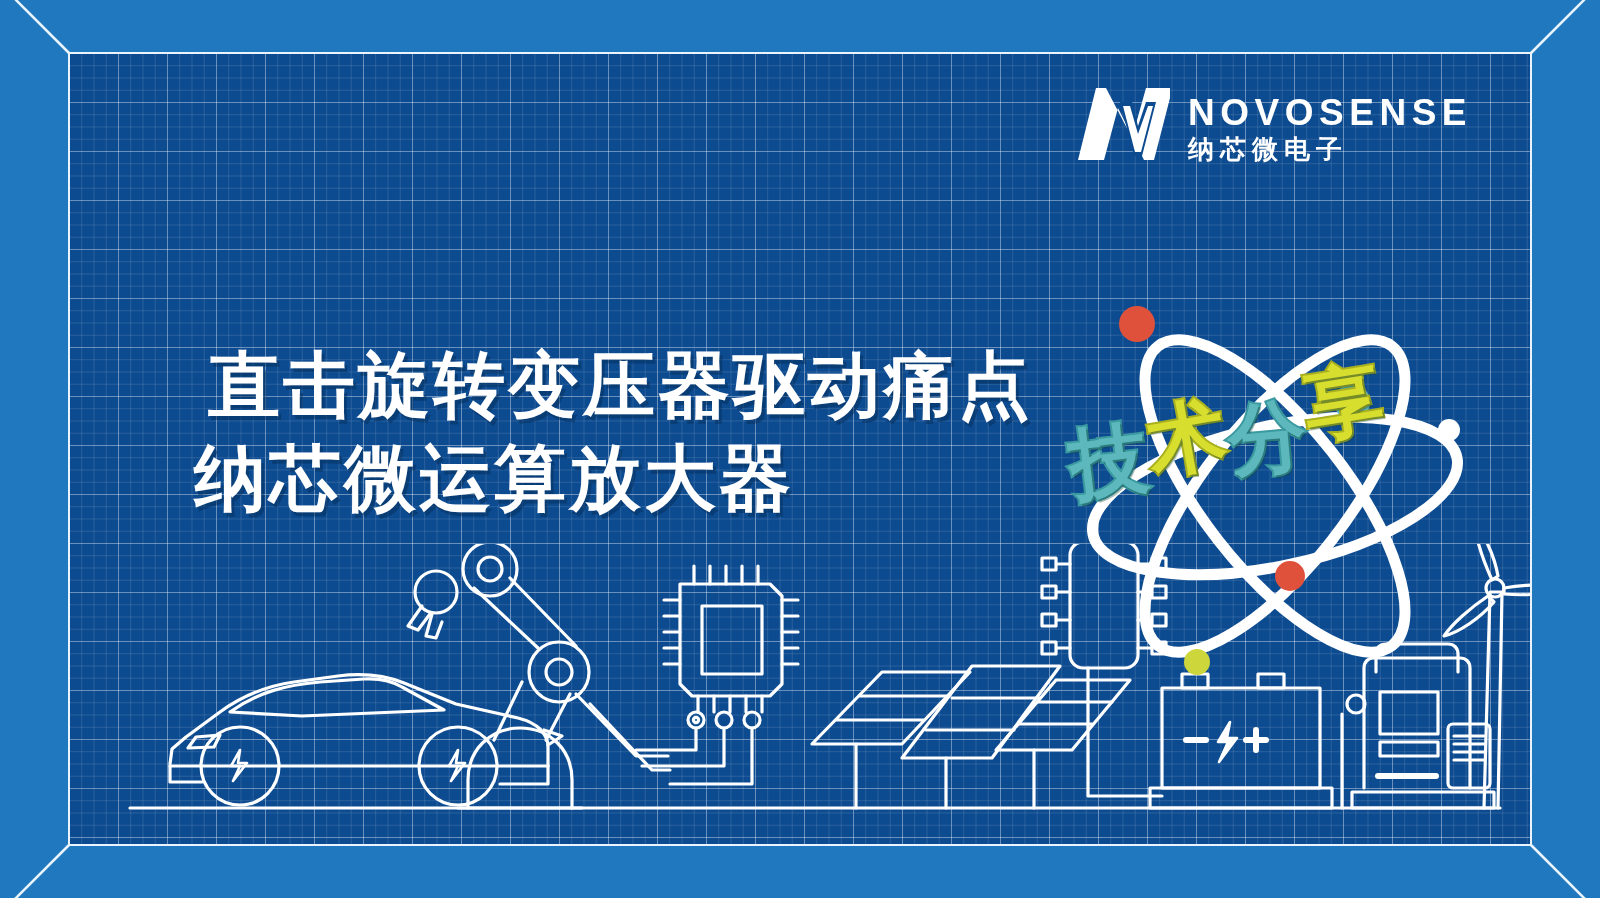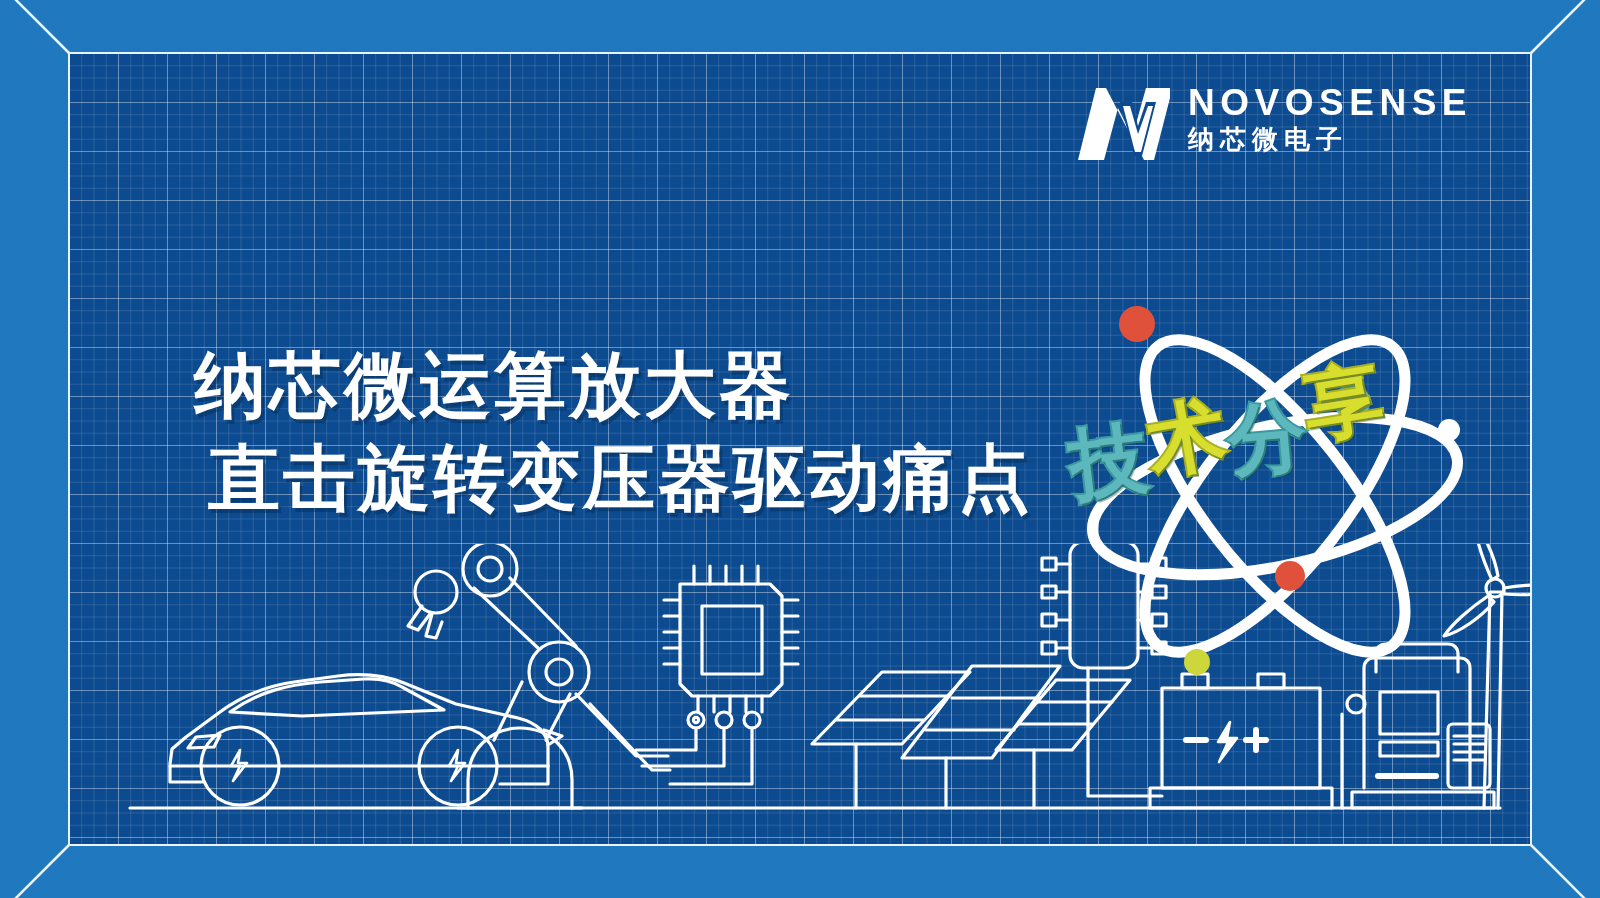--- a/index.html
+++ b/index.html
@@ -26,21 +26,21 @@
     background-image:
       linear-gradient(to right, rgba(255,255,255,.30) 1px, transparent 1px),
       linear-gradient(to bottom, rgba(255,255,255,.30) 1px, transparent 1px),
       linear-gradient(to right, rgba(255,255,255,.12) 1px, transparent 1px),
       linear-gradient(to bottom, rgba(255,255,255,.12) 1px, transparent 1px);
     background-size:49px 49px,49px 49px,12.25px 12.25px,12.25px 12.25px;
     background-position:-1px -1px,-1px -1px,-1px -1px,-1px -1px;
   }
 
   
-  .logo{position:absolute;right:58px;top:30px;display:flex;align-items:flex-start;gap:16px;}
+  .logo{position:absolute;right:58px;top:30px;display:flex;align-items:flex-end;gap:16px;}
   .logo-mark{width:96px;height:78px;flex:none;}
   .logo-text{display:flex;flex-direction:column;justify-content:center;line-height:1;}
   .logo-en{
     color:#ffffff;font-size:37px;font-weight:700;letter-spacing:5.5px;
     font-family:"Liberation Sans","DejaVu Sans",sans-serif;
     margin-bottom:5px;
   }
   .logo-cn{
     color:#ffffff;font-size:26px;font-weight:700;letter-spacing:6px;
     font-family:"DejaVu Sans","Liberation Sans",sans-serif;
@@ -281,22 +281,22 @@
         <circle cx="245" cy="312" r="15" fill="#e0513c"></circle>
         <circle cx="152" cy="398" r="13" fill="#cdd63a"></circle>
       </g>
     </svg>
 
     <div class="badge-text">
       <span class="teal c1">技</span><span class="lime c2">术</span><span class="teal c3">分</span><span class="lime c4">享</span>
     </div>
 
     <div class="headline">
+      <div class="line l2">直击旋转变压器驱动痛点</div>
       <div class="line l1">纳芯微运算放大器</div>
-      <div class="line l2">直击旋转变压器驱动痛点</div>
     </div>
 
     <div class="logo">
       <svg class="logo-mark" viewBox="0 0 96 78">
         <path d="M2 76 L20 4 L30 4 L56 54 L70 4 L94 4 L94 14 L78 76 L68 76 L42 24 L28 76 Z" fill="#ffffff"></path>
         <path d="M44 18 L56 18 L62 42 L70 18 L80 18 L66 72 L58 72 Z" fill="#0d4b90"></path>
         <path d="M47 22 L54 22 L62 50 L72 22 L77 22 L65 68 L59 68 Z" fill="#ffffff"></path>
       </svg>
       <div class="logo-text">
         <div class="logo-en">NOVOSENSE</div>

